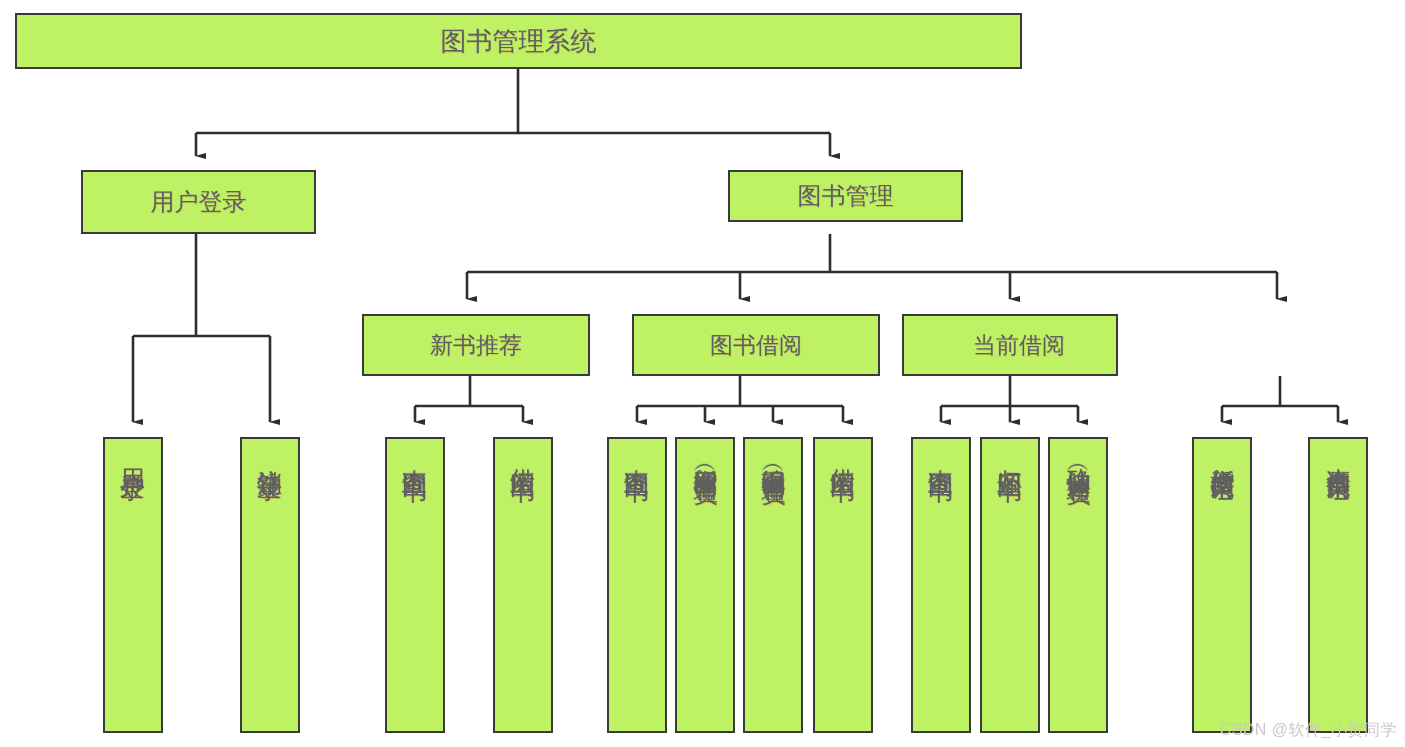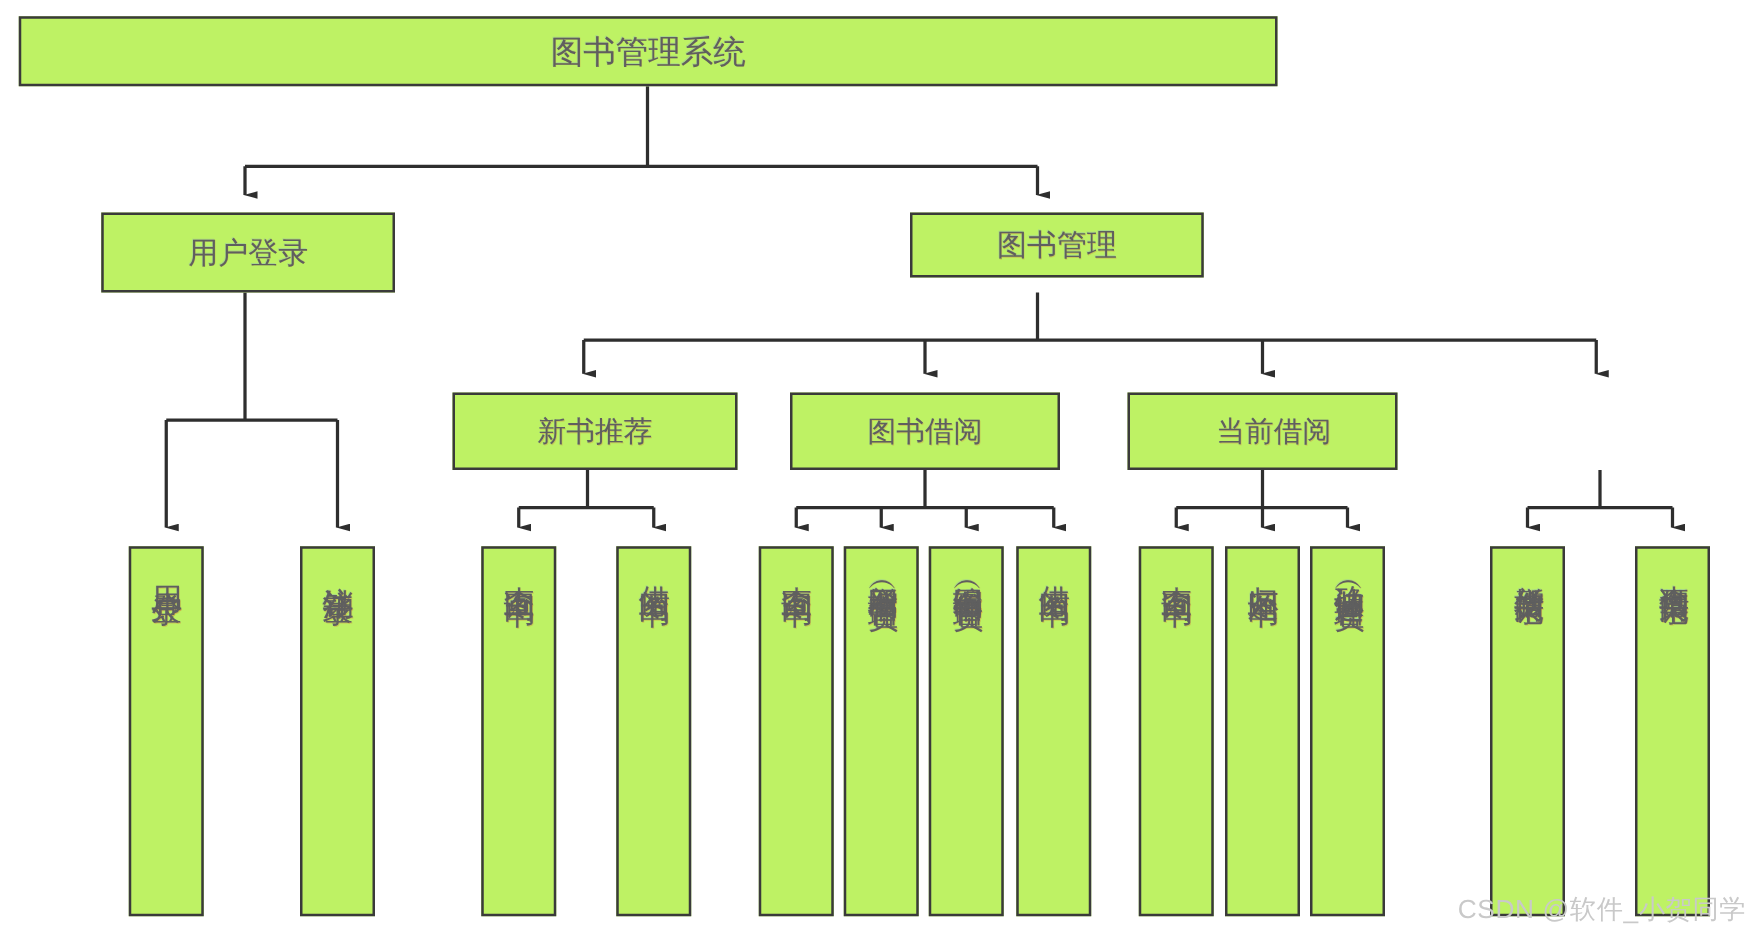--- a/index.html
+++ b/index.html
@@ -46,21 +46,21 @@
     font-size:25px;
     line-height:1.12;
     letter-spacing:3px;
     white-space:normal;
   }
   .node.leaf.tall .lbl{font-size:24px;letter-spacing:2px;}
 
   .watermark{
     position:absolute;
     right:8px;bottom:6px;
-    font-size:21px;
+    font-size:16px;
     color:#c9c9c9;
     letter-spacing:0.5px;
     z-index:5;
     white-space:nowrap;
   }
 </style>
 </head>
 <body>
 
 <div id="canvas">
@@ -125,21 +125,21 @@
   <div class="node l2" style="left:81px;top:170px;width:235px;height:64px;">
     <span class="lbl">用户登录</span>
   </div>
   <div class="node l2" style="left:712px;top:170px;width:235px;height:52px;margin-left:16px;">
     <span class="lbl">图书管理</span>
   </div>
 
   <div class="node l3" style="left:362px;top:314px;width:228px;height:62px;">
     <span class="lbl">新书推荐</span>
   </div>
-  <div class="node l3" style="left:632px;top:314px;width:216px;height:62px;">
+  <div class="node l3" style="left:632px;top:314px;width:248px;height:62px;">
     <span class="lbl">图书借阅</span>
   </div>
   <div class="node l3" style="left:902px;top:314px;width:216px;height:62px;padding-left:18px;">
     <span class="lbl">当前借阅</span>
   </div>
 
   <div class="node leaf" style="left:103px;top:437px;width:60px;height:296px;">
     <span class="lbl">用户登录</span>
   </div>
   <div class="node leaf" style="left:240px;top:437px;width:60px;height:296px;">

